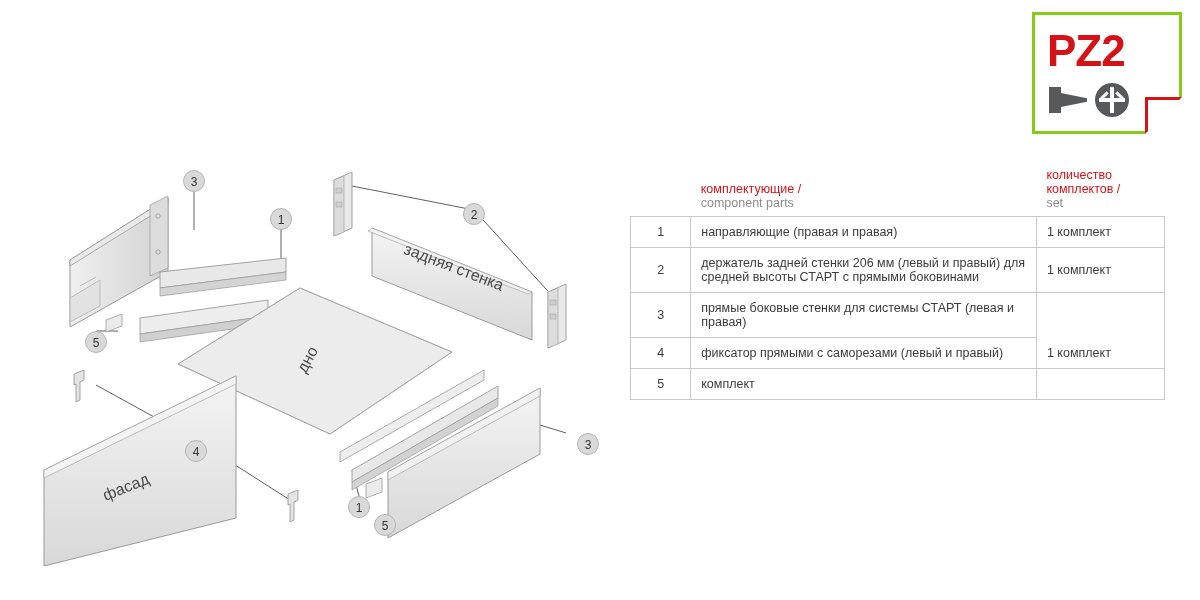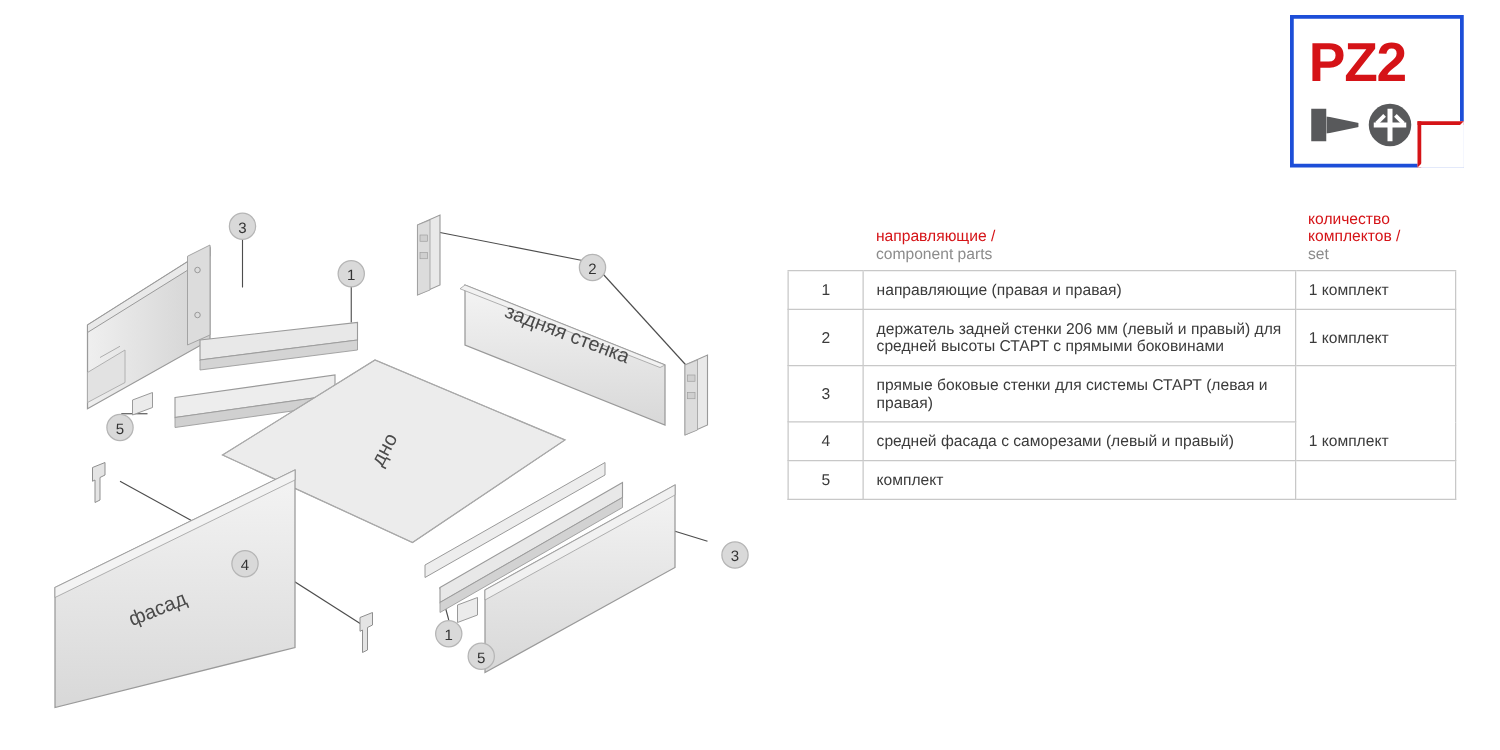--- a/index.html
+++ b/index.html
@@ -18,23 +18,23 @@
     position: relative;
     width: 1200px;
     height: 600px;
   }
 
   
   .pz2-badge {
     position: absolute;
     left: 1032px;
     top: 12px;
-    width: 139px;
+    width: 150px;
     height: 122px;
-    border: 3px solid #1d4ed8;
+    border: 3px solid #84cc16;
     box-sizing: border-box;
     background: #fff;
   }
   .pz2-badge .corner {
     position: absolute;
     right: -3px;
     bottom: -3px;
     width: 34px;
     height: 34px;
     background: #ffffff;
@@ -310,21 +310,21 @@
     <div class="cnum" style="left:348px; top:496px;">1</div>
     <div class="cnum" style="left:374px; top:514px;">5</div>
   </div>
 
   <div class="table-wrap">
     <table class="parts">
       <thead>
         <tr>
           <th class="col-idx"></th>
           <th class="col-name">
-            <span class="hd-red">направляющие /</span>
+            <span class="hd-red">комплектующие /</span>
             <span class="hd-grey">component parts</span>
           </th>
           <th class="col-qty">
             <span class="hd-red">количество комплектов /</span>
             <span class="hd-grey">set</span>
           </th>
         </tr>
       </thead>
       <tbody>
         <tr>
@@ -337,21 +337,21 @@
           <td class="col-name">держатель задней стенки 206 мм (левый и правый) для средней высоты СТАРТ с прямыми боковинами</td>
           <td class="col-qty">1 комплект</td>
         </tr>
         <tr>
           <td class="col-idx">3</td>
           <td class="col-name">прямые боковые стенки для системы СТАРТ (левая и правая)</td>
           <td class="col-qty no-bottom-border"></td>
         </tr>
         <tr>
           <td class="col-idx">4</td>
-          <td class="col-name">средней фасада с саморезами (левый и правый)</td>
+          <td class="col-name">фиксатор прямыми с саморезами (левый и правый)</td>
           <td class="col-qty no-top-border">1 комплект</td>
         </tr>
         <tr>
           <td class="col-idx">5</td>
           <td class="col-name">комплект</td>
           <td class="col-qty"></td>
         </tr>
       </tbody>
     </table>
   </div>

